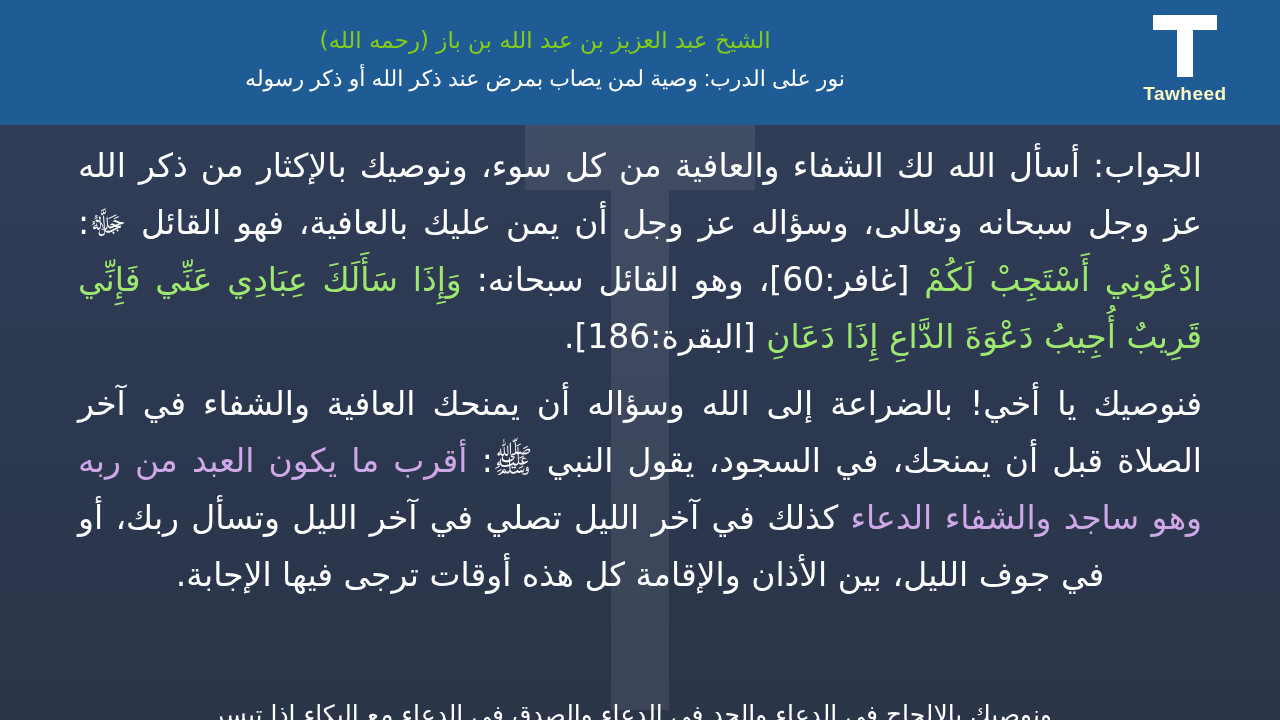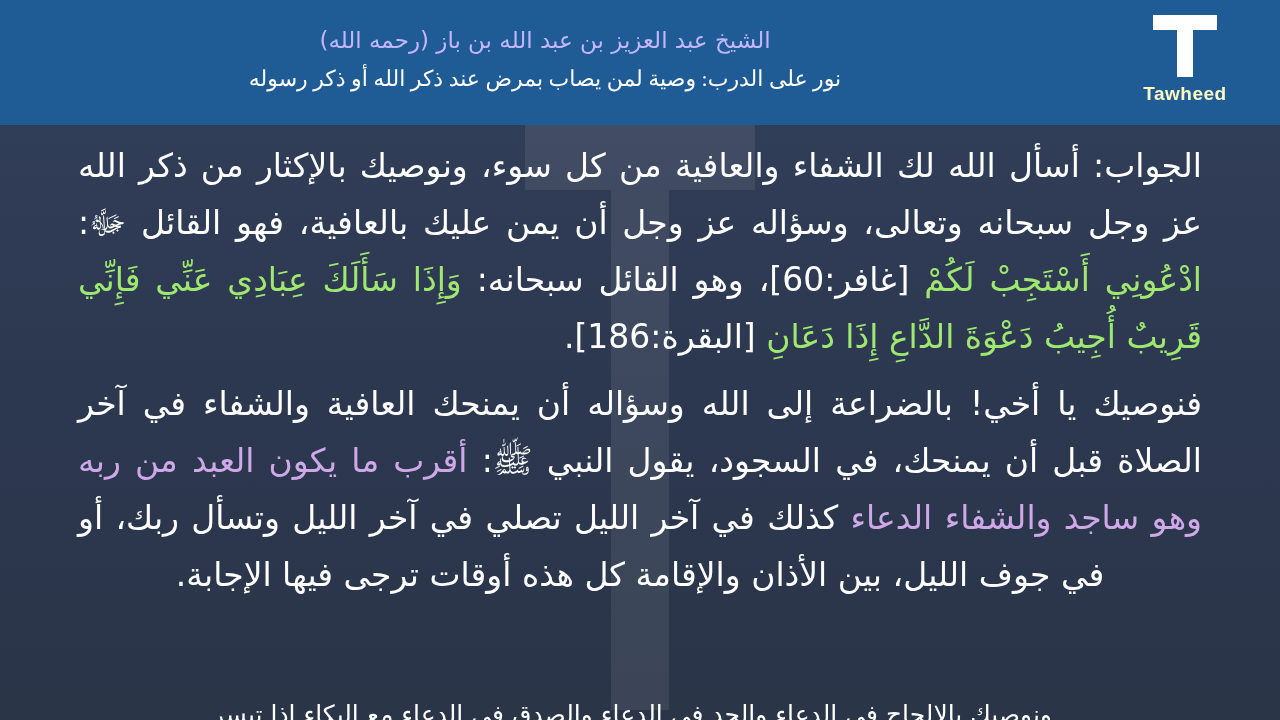--- a/index.html
+++ b/index.html
@@ -73,33 +73,33 @@
   .header-text {
     flex: 1 1 auto;
     display: flex;
     flex-direction: column;
     justify-content: center;
     align-items: center;
     padding: 0 20px 8px 20px;
     box-sizing: border-box;
   }
   .header-line1 {
-    color: #c4b5fd;
+    color: #84cc16;
     font-size: 23px;
     line-height: 40px;
     white-space: nowrap;
     font-family: "DejaVu Sans", "Liberation Sans", sans-serif;
   }
   .header-line2 {
     color: #ffffff;
     font-size: 22px;
     line-height: 38px;
     text-align: center;
     white-space: nowrap;
-    font-family: Liberation Serif, serif;
+    font-family: Liberation Sans, sans-serif;
   }
   .brand {
     flex: 0 0 190px;
     position: relative;
     display: flex;
     flex-direction: column;
     align-items: center;
     justify-content: center;
     padding-bottom: 6px;
     box-sizing: border-box;

